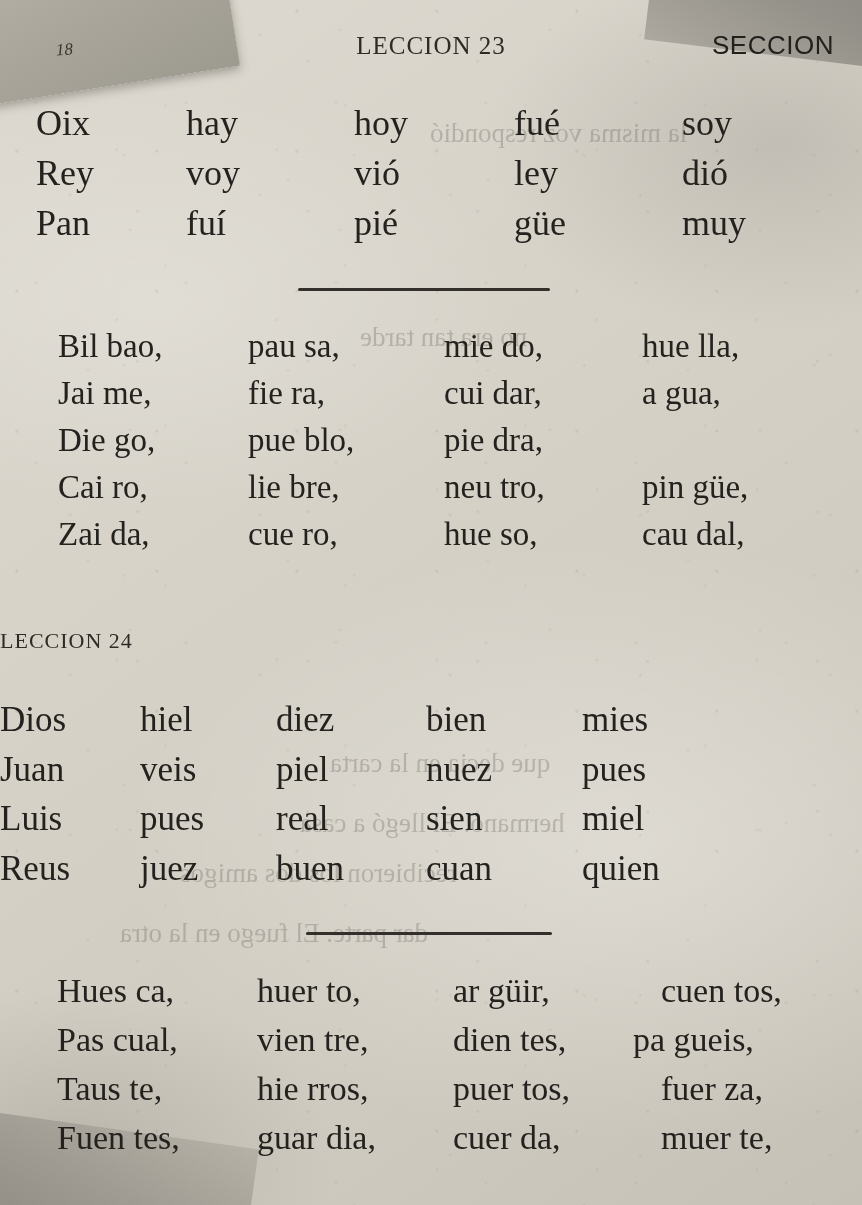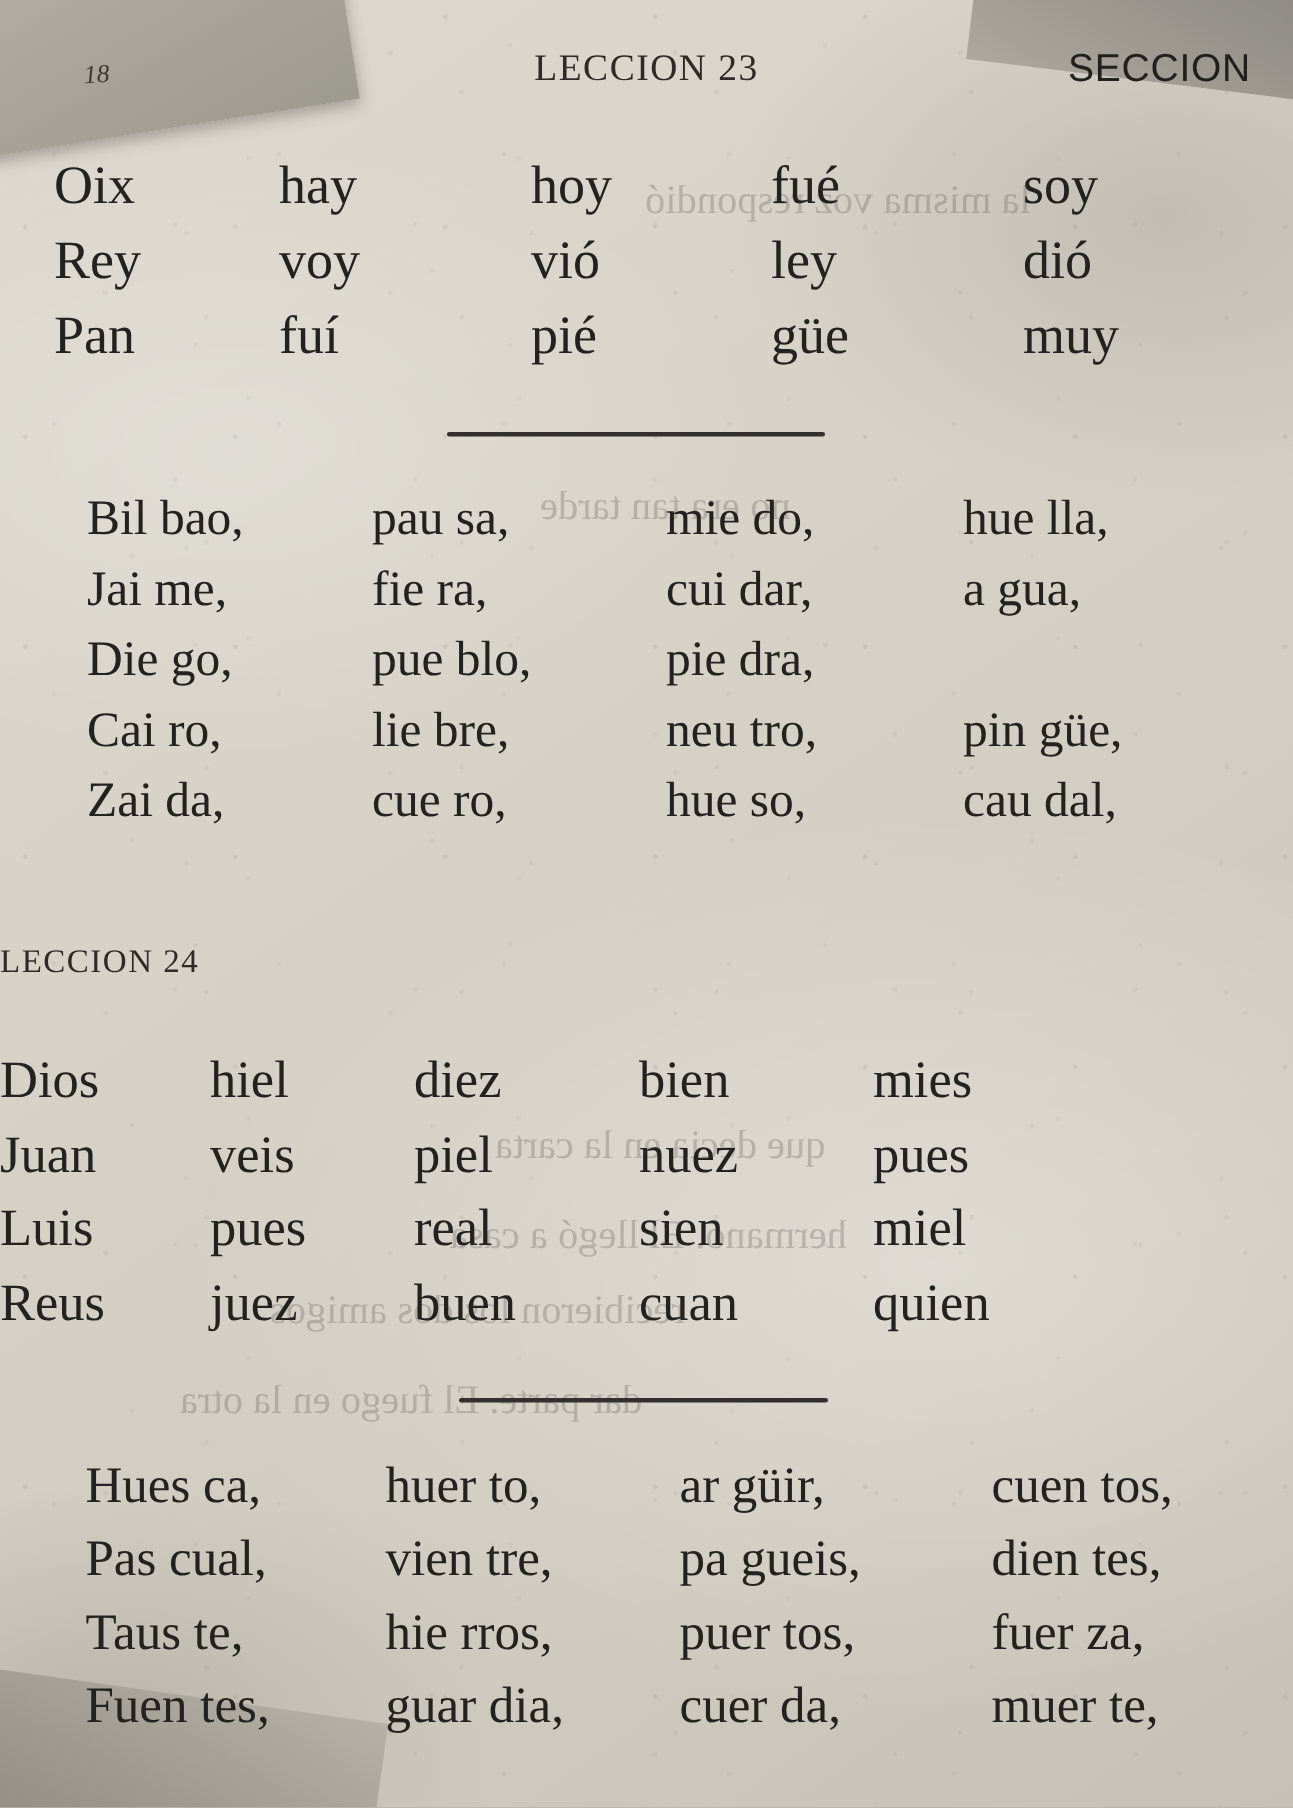--- a/index.html
+++ b/index.html
@@ -302,22 +302,22 @@
   <div class="block grid-d" id="block-l24-syll" style="top:968px;">
     <div class="row">
       <div class="cell c0">Hues ca,</div>
       <div class="cell c1">huer to,</div>
       <div class="cell c2">ar güir,</div>
       <div class="cell c3">cuen tos,</div>
     </div>
     <div class="row">
       <div class="cell c0">Pas cual,</div>
       <div class="cell c1">vien tre,</div>
+      <div class="cell c3">dien tes,</div>
       <div class="cell c2">pa gueis,</div>
-      <div class="cell c3">dien tes,</div>
     </div>
     <div class="row">
       <div class="cell c0">Taus te,</div>
       <div class="cell c1">hie rros,</div>
       <div class="cell c2">puer tos,</div>
       <div class="cell c3">fuer za,</div>
     </div>
     <div class="row">
       <div class="cell c0">Fuen tes,</div>
       <div class="cell c1">guar dia,</div>

